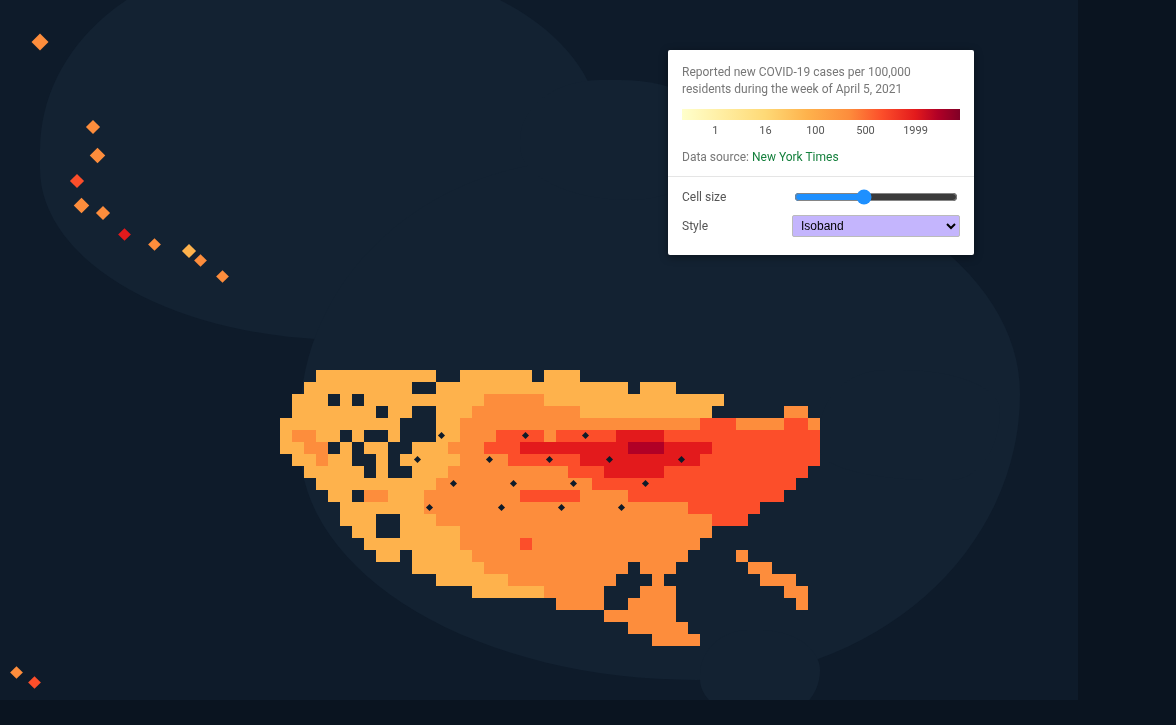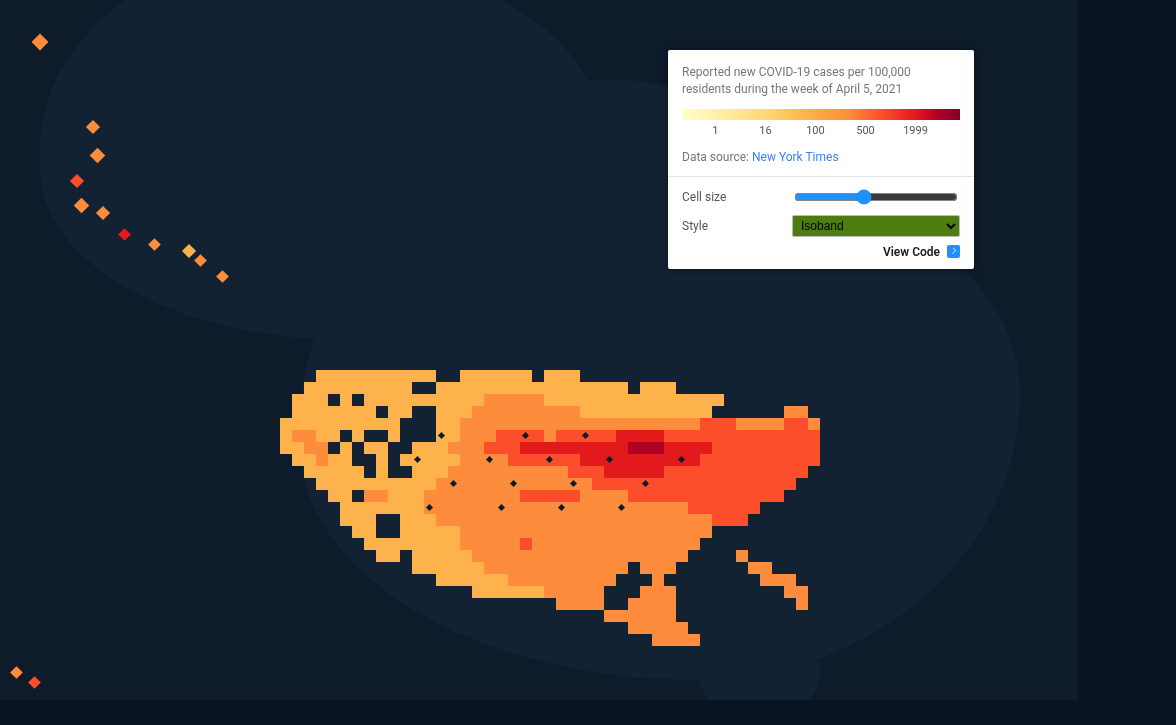--- a/index.html
+++ b/index.html
@@ -86,21 +86,21 @@
   .legend-ticks span {
     position: absolute;
     transform: translateX(-50%);
   }
   .source-line {
     color: #777;
     font-size: 12px;
     margin-bottom: 12px;
   }
   .source-line a {
-    color: #3b82f6;
+    color: #15803d;
     text-decoration: none;
   }
   .divider {
     border-top: 1px solid #e5e5e5;
     margin: 0 -14px 10px -14px;
   }
   .ctrl-row {
     display: flex;
     align-items: center;
     margin-bottom: 8px;
@@ -117,21 +117,21 @@
   .ctrl-row input[type=range] {
     width: 100%;
     accent-color: #1e90ff;
   }
   .ctrl-row select {
     width: 100%;
     font-size: 12px;
     padding: 2px 4px;
     border: 1px solid #bbb;
     border-radius: 2px;
-    background: #4d7c0f;
+    background: #c4b5fd;
   }
   .view-code {
     text-align: right;
     font-size: 12px;
     color: #1a1a1a;
     font-weight: 600;
     margin-top: 6px;
   }
   .view-code .badge {
     display: inline-block;
@@ -1328,20 +1328,16 @@
     </div>
 
     <div class="ctrl-row">
       <div class="lbl">Style</div>
       <div class="field">
           <select id="style-select"><option>Isoband</option></select>
         </div>
     </div>
 
 
-    <div class="view-code">
-      <span>View Code</span>
-      <span class="badge"></span>
-    </div>
   </div>
 </div>
 <div class="bottom-bar"></div>
 <div class="right-gutter"></div>
 
 </body></html>

